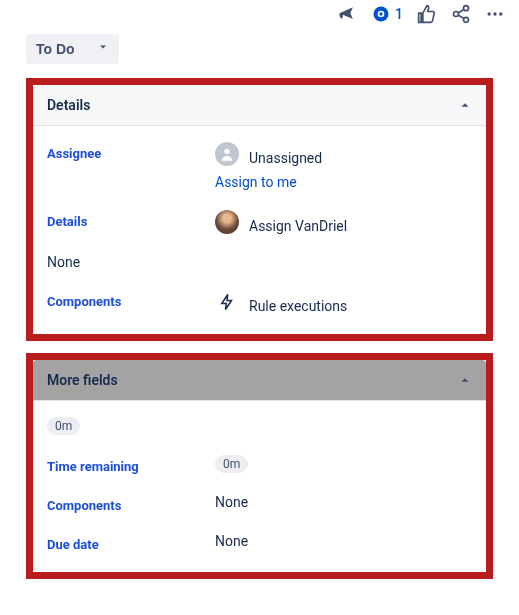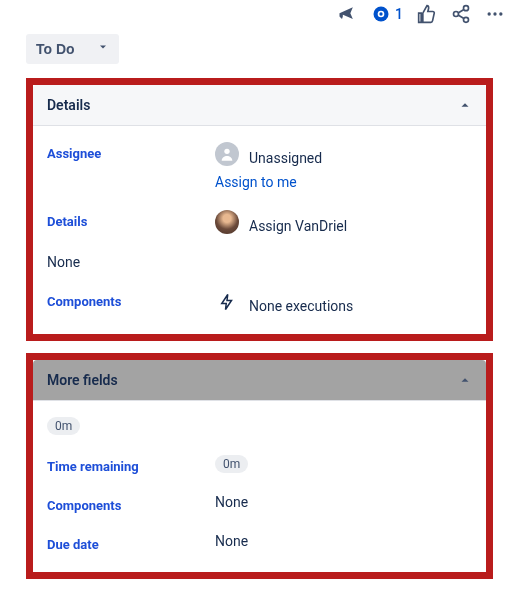--- a/index.html
+++ b/index.html
@@ -230,21 +230,21 @@
 
     <div class="field-row">
       <div class="field-label">Components</div>
       <div class="field-value">
         <div class="value-line">
           <span class="bolt-wrap">
             <svg width="18" height="18" viewBox="0 0 24 24" fill="none" stroke="#172b4d" stroke-width="2">
                 <path d="M13 2L5 14h6l-1 8 8-12h-6l1-8z"></path>
               </svg>
           </span>
-          <span>None executions</span>
+          <span>Rule executions</span>
         </div>
       </div>
     </div>
 
 
   </div>
 </div>
 
 <div class="panel">
   <div class="panel-header" style="background:#a3a3a3;">

